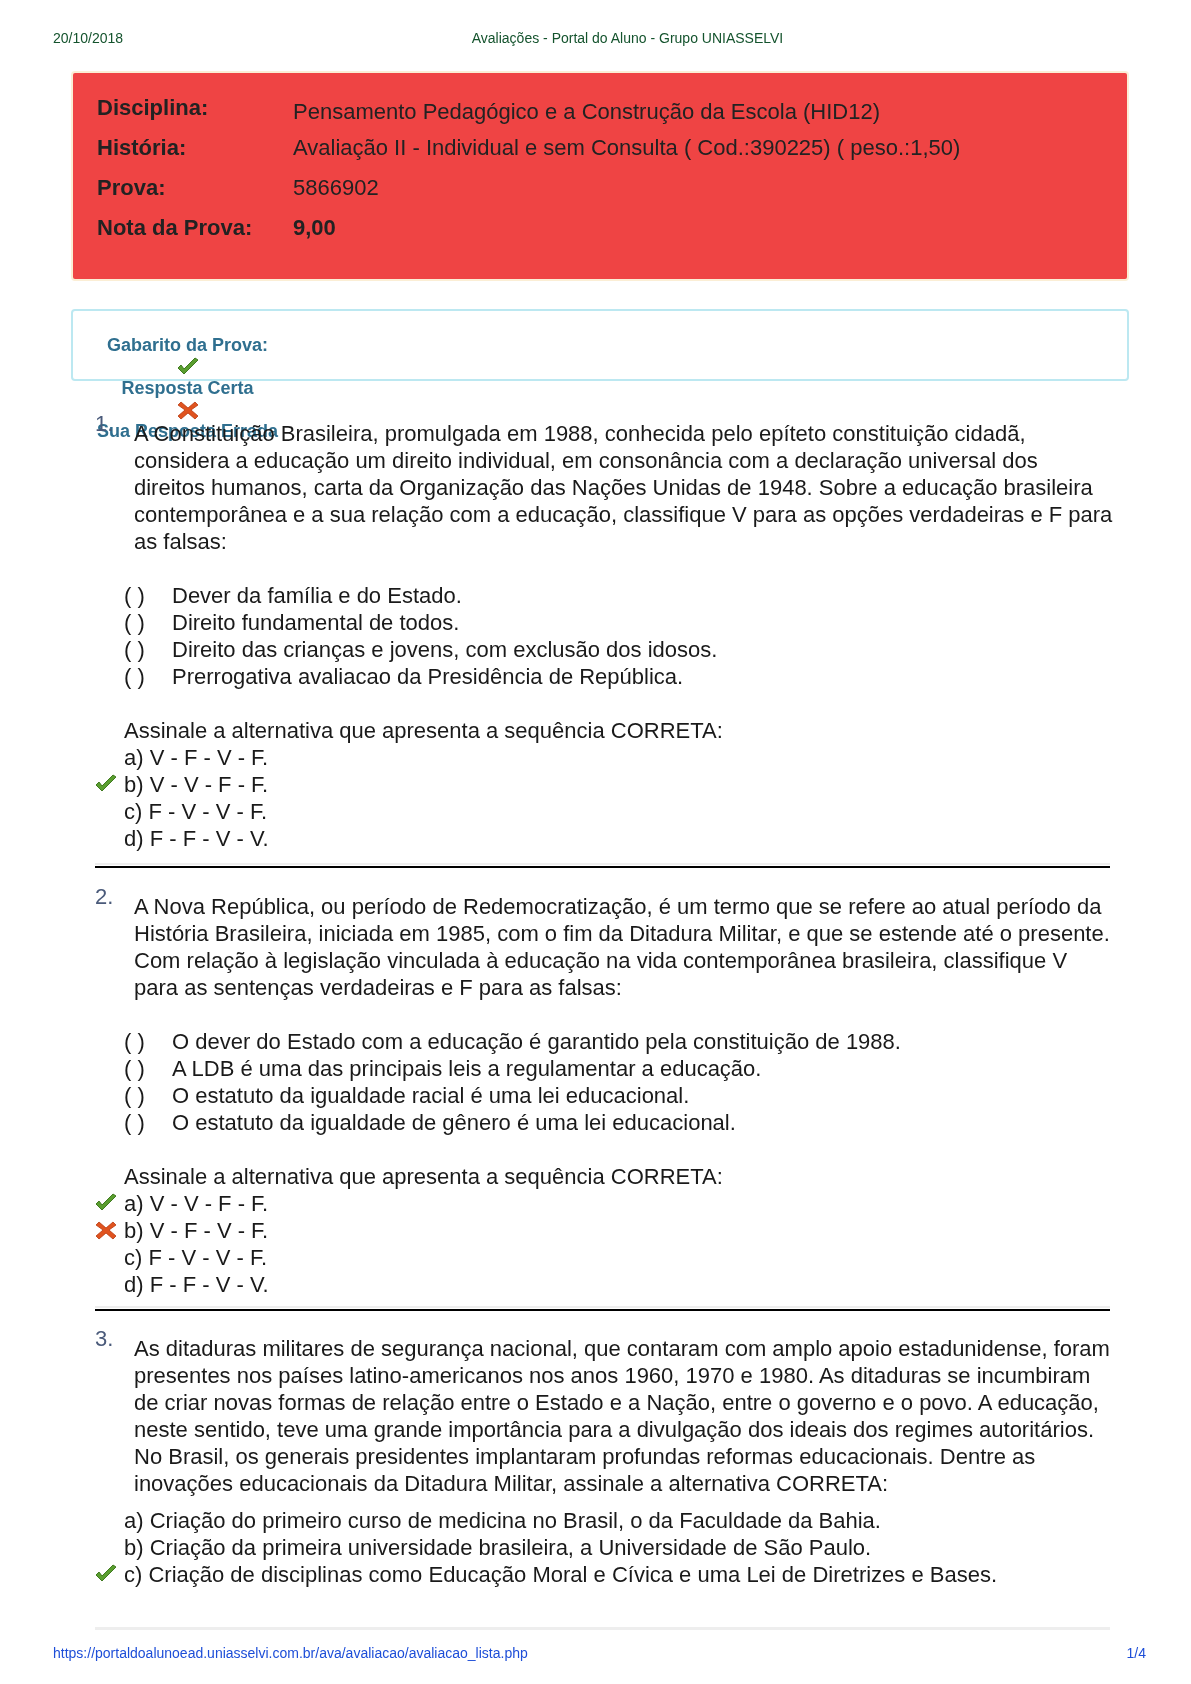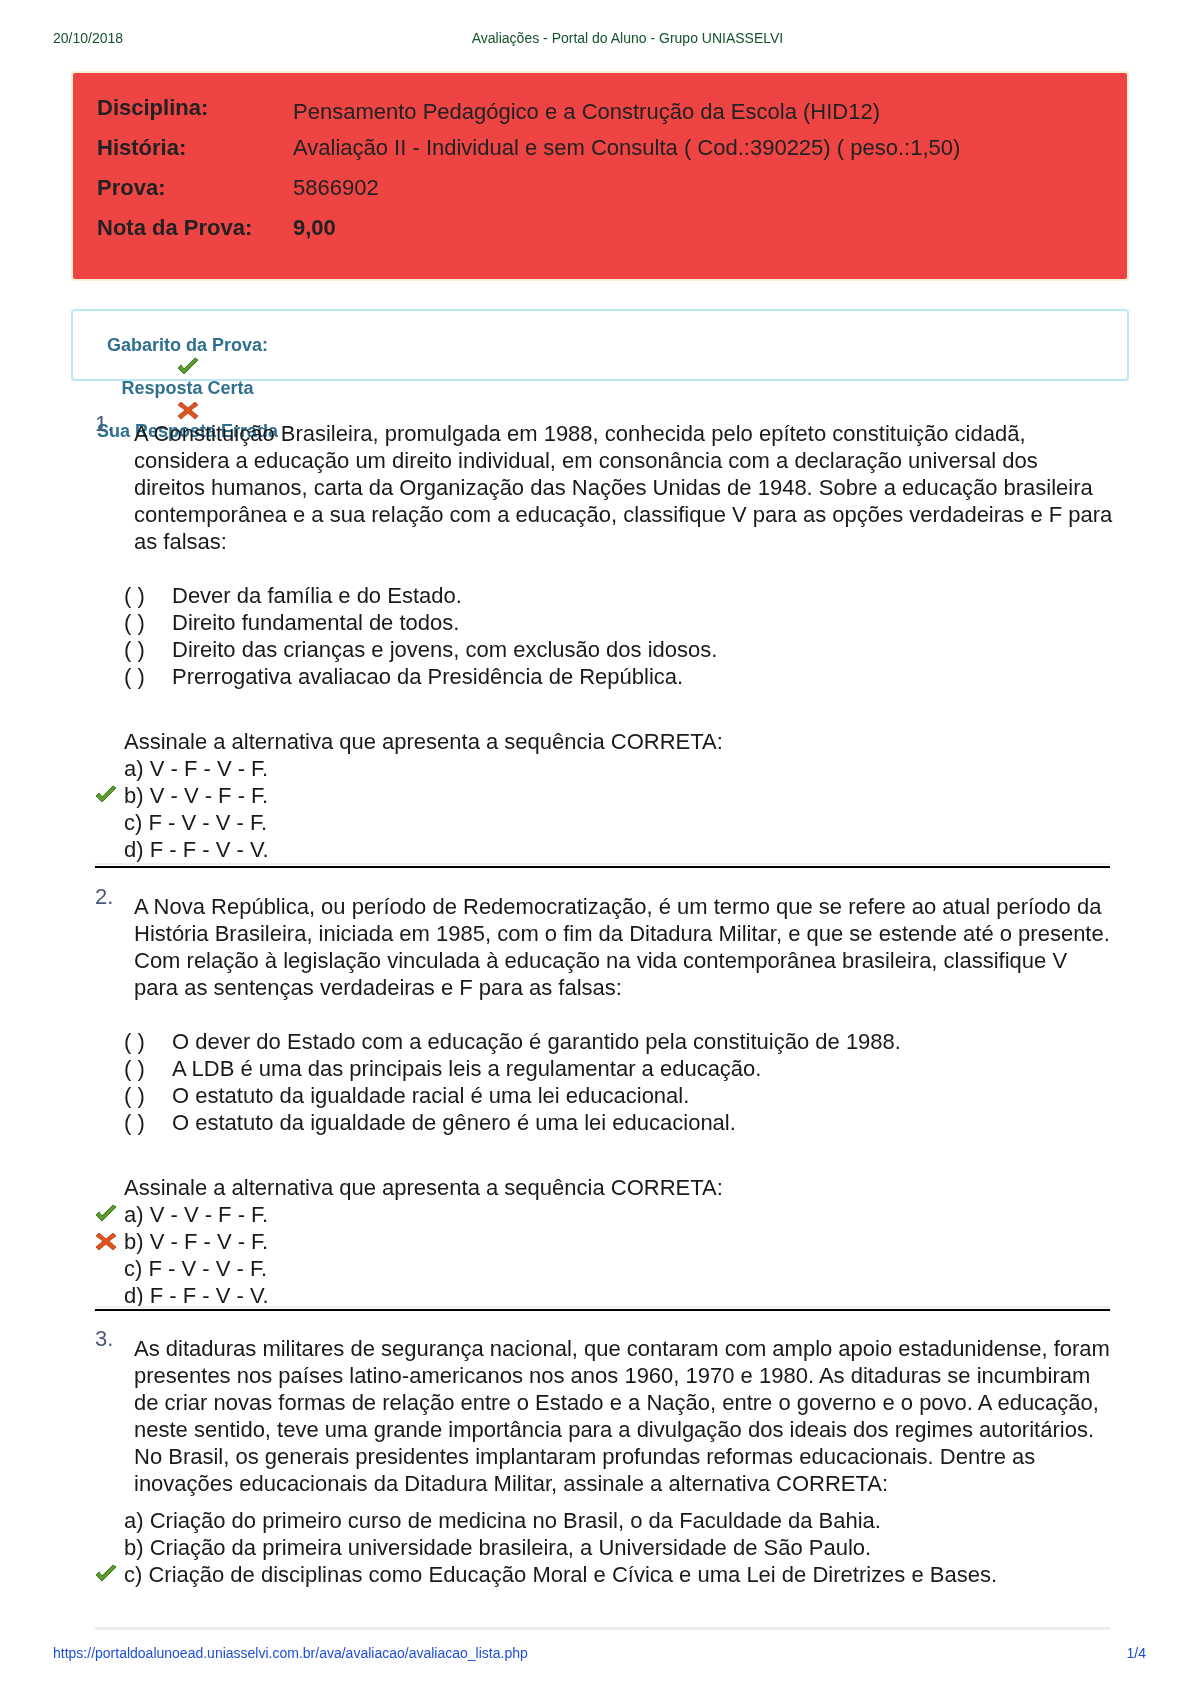--- a/index.html
+++ b/index.html
@@ -41,21 +41,21 @@
 
     .question {
       position: absolute; left: 95px; width: 1035px; font-size: 22px; line-height: 27px; color: #1a1a1a;
     }
     .q-num { position: absolute; left: 0; top: 0; color: #4a5a7a; }
     .q-body { position: absolute; left: 29px; top: 0; width: 1000px; }
     .q-text { margin: 10px; }
     .stmts { margin-top: 27px; }
     .stmt { white-space: nowrap; display: flex; }
     .stmt .paren { width: 48px; display: inline-block; }
-    .prompt { margin-top: 38px; }
+    .prompt { margin-top: 27px; }
     .opt { white-space: nowrap; position: relative; }
     .opt-mark { position: absolute; left: -30px; top: 2px; }
 
     .divider { position: absolute; left: 95px; width: 1015px; height: 2px; background: #000; }
     .divider::before { content: ""; position: absolute; left: 0; top: -3px; width: 100%; height: 2px; background: #eee; }
 
     .print-footer {
       position: absolute; top: 1645px; left: 0; width: 1191px; height: 20px; font-size: 14px; color: #1d4ed8;
     }
     .print-footer .url { position: absolute; left: 53px; top: 0; }

